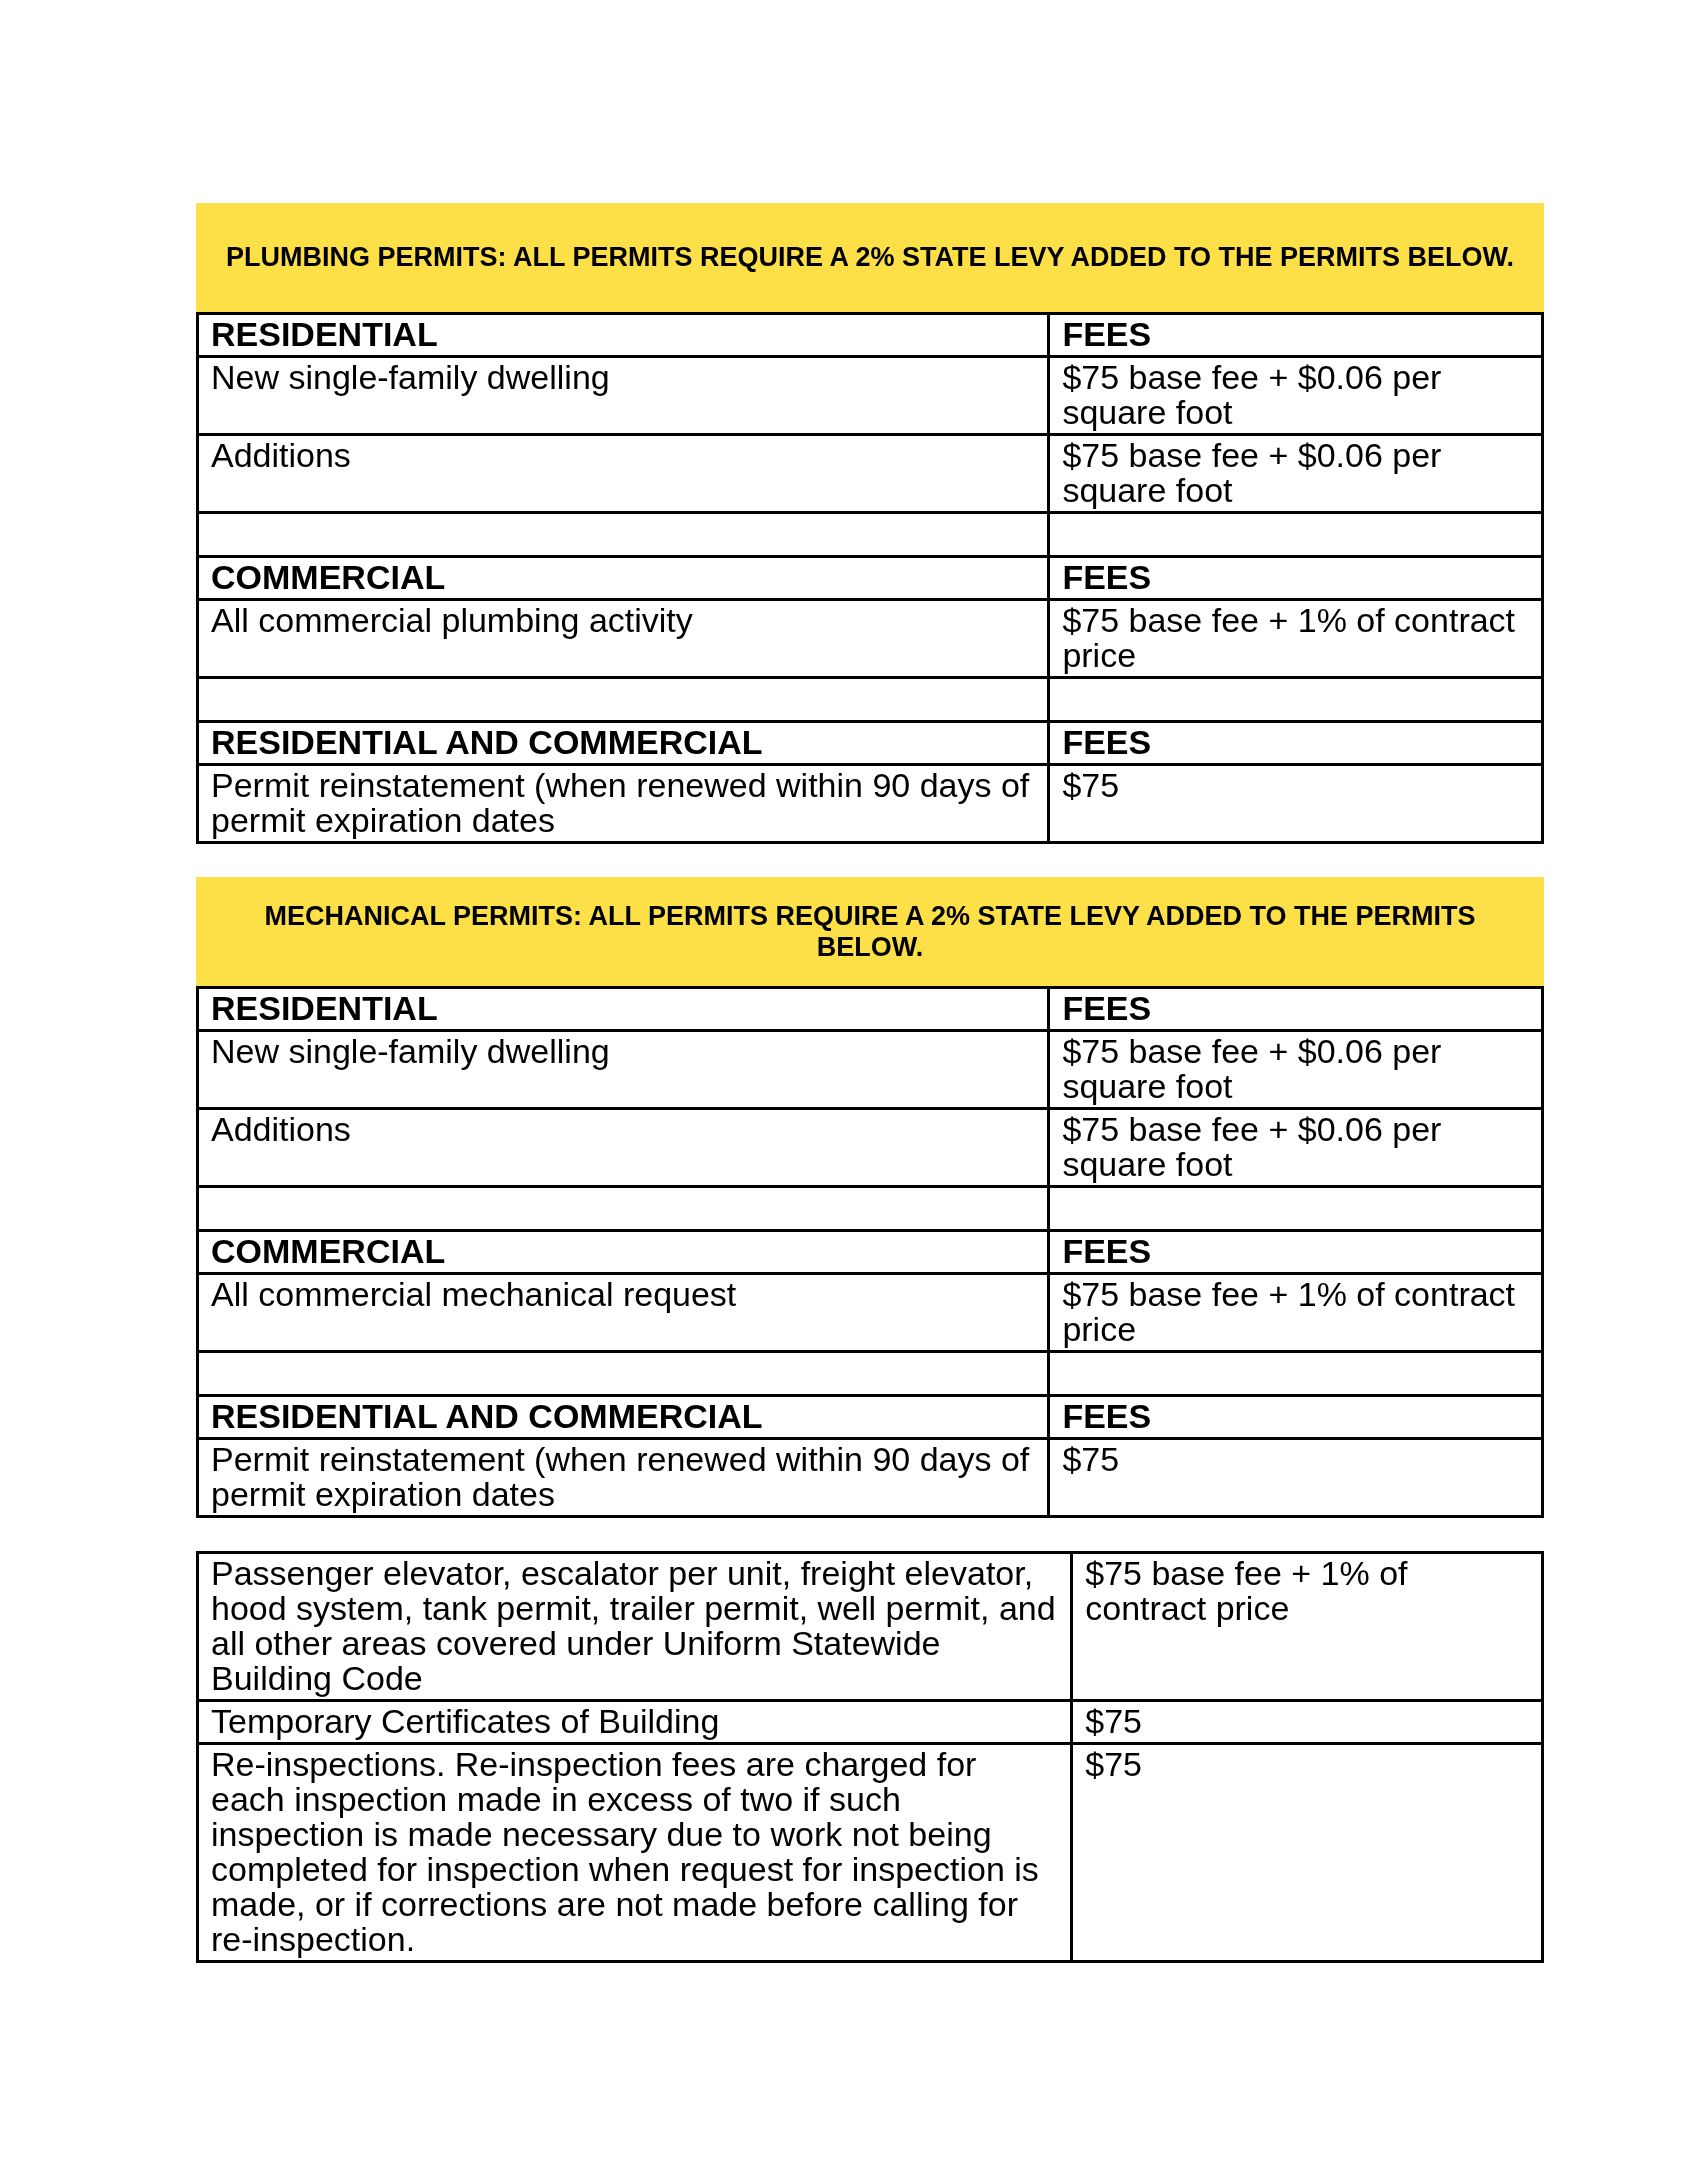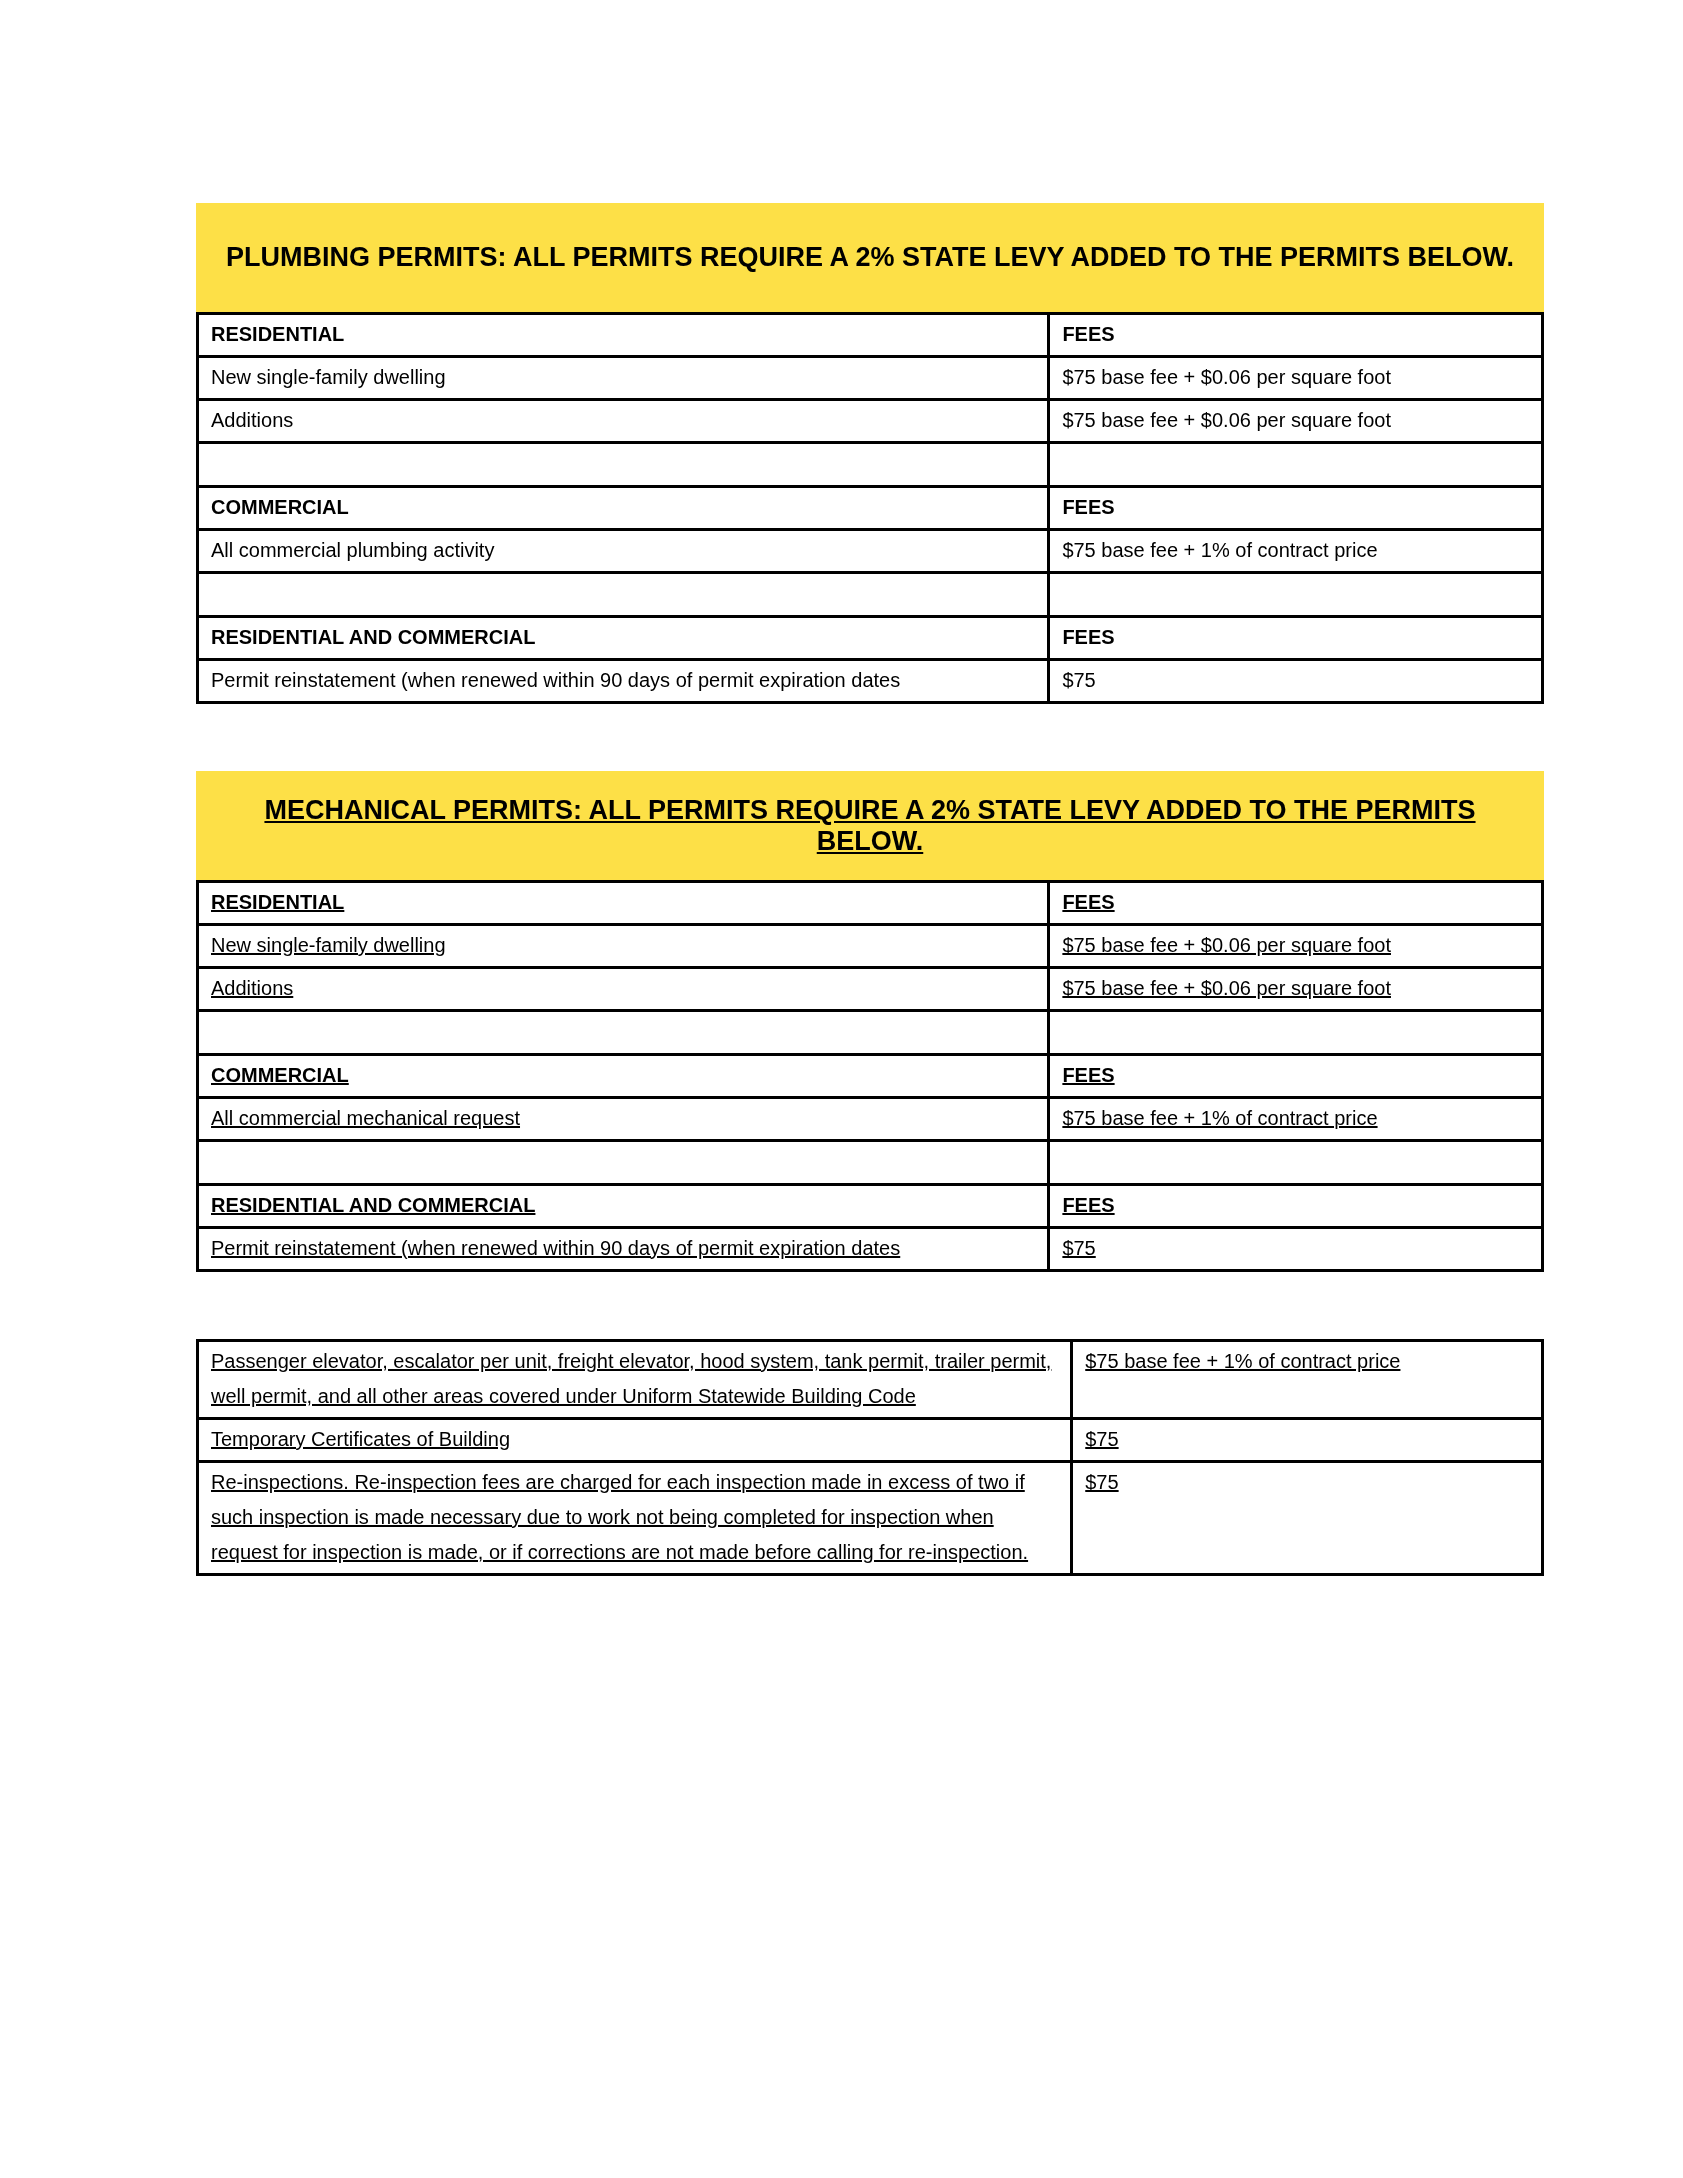--- a/index.html
+++ b/index.html
@@ -9,21 +9,21 @@
     font-family: "Liberation Sans", sans-serif;
     color: #000000;
     position: relative;
   }
   .content {
     position: absolute;
     left: 196px; top: 203px;
     width: 1348px;
   }
   .section { width: 100%; }
-  .section + .section { margin-top: 67px; text-decoration: underline; }
+  .section + .section { margin-top: 33px; }
   .banner {
     width: 100%;
     height: 109px;
     background: #fde047;
     display: flex;
     align-items: center;
     justify-content: center;
     text-align: center;
   }
   .banner-title {
@@ -33,21 +33,21 @@
     padding: 0 20px;
   }
   table {
     width: 100%;
     border-collapse: collapse;
     table-layout: fixed;
   }
   td {
     border: 3px solid #000000;
     vertical-align: top;
-    font-size: 20px;
+    font-size: 34px;
     line-height: 35px;
     padding: 2px 12px 3px 12px;
     overflow: hidden;
   }
   tr.row-header td { font-weight: bold; }
   tr.row-empty td { height: 44px; }
   .t12 col.c1 { width: 63.3%; }
   .t12 col.c2 { width: 36.7%; }
   .t3 col.c1 { width: 65.0%; }
   .t3 col.c2 { width: 35.0%; }

